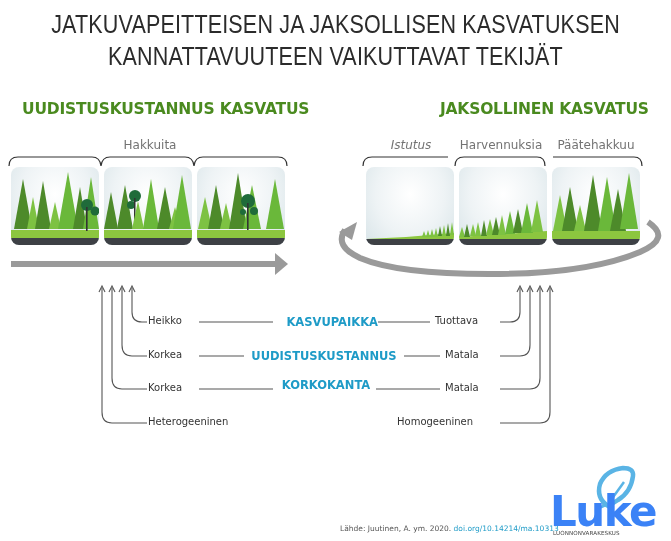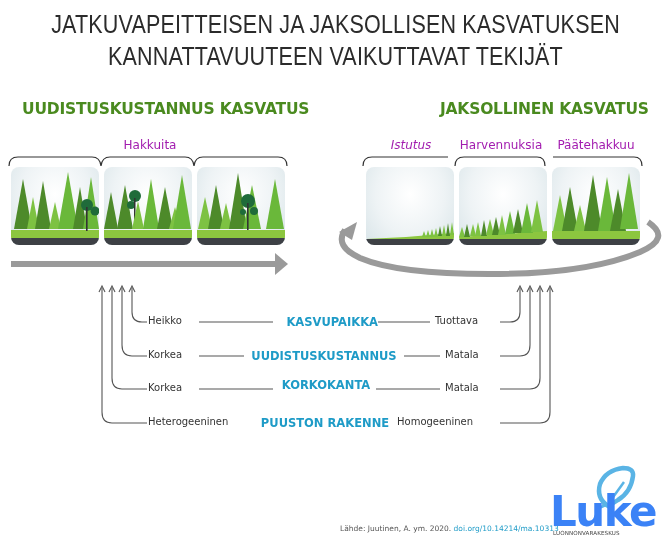--- a/index.html
+++ b/index.html
@@ -1,20 +1,20 @@
 <!DOCTYPE html>
 <html><head>
 <meta charset="utf-8">
 <style>
   html, body { margin:0; padding:0; background:#ffffff; }
   body { width:671px; height:541px; position:relative; overflow:hidden; font-family:"DejaVu Sans", sans-serif; }
   .abs { position:absolute; }
   .title { left:0; width:671px; text-align:center; font-family:"Liberation Sans", sans-serif; font-weight:400; font-size:25px; color:#2b2b2b; letter-spacing:0.2px; transform:scaleX(0.86); transform-origin:center; line-height:32px; }
   .section-head { font-family:"DejaVu Sans", sans-serif; font-weight:bold; font-size:15.5px; color:#4a8a1f; letter-spacing:-0.2px; white-space:nowrap; }
-  .phase-label { font-family:"DejaVu Sans", sans-serif; font-size:12px; color:#a21caf; white-space:nowrap; text-align:center; }
+  .phase-label { font-family:"DejaVu Sans", sans-serif; font-size:12px; color:#737373; white-space:nowrap; text-align:center; }
   .panel { width:88px; height:78px; border-radius:8px; overflow:hidden; background:radial-gradient(ellipse at 50% 35%, #ffffff 0%, #eef3f5 55%, #d8e4e8 100%); }
   .factor-left, .factor-right { font-family:"DejaVu Sans", sans-serif; font-weight:normal; font-size:10px; color:#333; white-space:nowrap; }
   .factor-mid { font-family:"DejaVu Sans", sans-serif; font-weight:bold; font-size:11.5px; color:#1e9bc7; white-space:nowrap; text-align:center; line-height:15px; }
   .source { font-family:"DejaVu Sans", sans-serif; font-size:7.5px; color:#555; white-space:nowrap; }
   .source .doi { color:#1e9bc7; font-weight:normal; }
   .logo-word { font-family:"DejaVu Sans", sans-serif; font-weight:bold; font-size:42px; color:#3b82f6; letter-spacing:-1.5px; line-height:31px; }
   .logo-sub { font-family:"DejaVu Sans", sans-serif; font-size:5.6px; color:#444; letter-spacing:0.1px; white-space:nowrap; }
   svg { position:absolute; overflow:visible; }
 </style>
 </head>
@@ -181,21 +181,20 @@
 <div class="abs factor-left" style="left:148px; top:349px;">Korkea</div>
 <div class="abs factor-mid" style="left:246px; top:349px; width:156px;">UUDISTUSKUSTANNUS</div>
 <div class="abs factor-right" style="left:445px; top:349px;">Matala</div>
 
 <div class="abs factor-left" style="left:148px; top:382px;">Korkea</div>
 <div class="abs factor-mid" style="left:277px; top:378px; width:98px;">KORKOKANTA</div>
 <div class="abs factor-right" style="left:445px; top:382px;">Matala</div>
 
 <div class="abs factor-left" style="left:148px; top:416px;">Heterogeeninen</div>
 <div class="abs factor-mid" style="left:257px; top:416px; width:136px;">
-  <div>PUUSTON RAKENNE</div>
 </div>
 <div class="abs factor-right" style="left:397px; top:416px;">Homogeeninen</div>
 
 <div class="abs source" style="left:340px; top:524px;">
   <span>Lähde: Juutinen, A. ym. 2020.</span>
   <span class="doi">doi.org/10.14214/ma.10313</span>
 </div>
 
 <svg style="left:0;top:0;" width="671" height="541">
   <path d="M608 506 Q596 498 600 484 Q606 470 623 468 Q634 468 633 476 Q631 492 618 500 Q612 504 608 506 Z" fill="none" stroke="#5ab4e5" stroke-width="4.5"></path>

